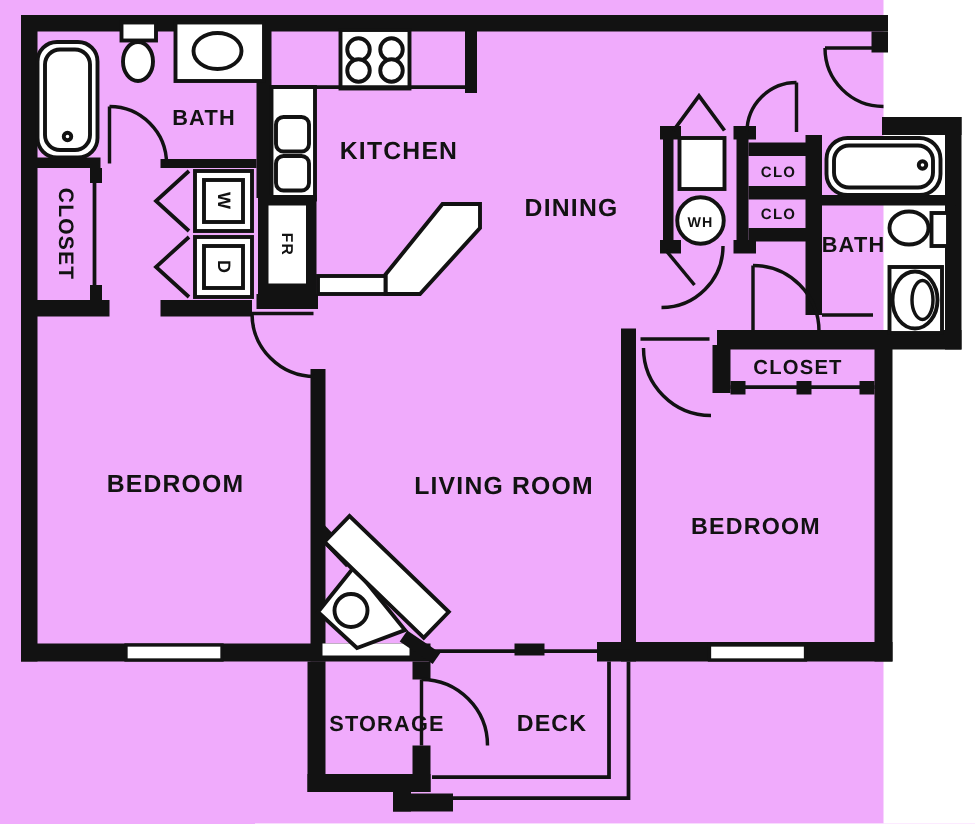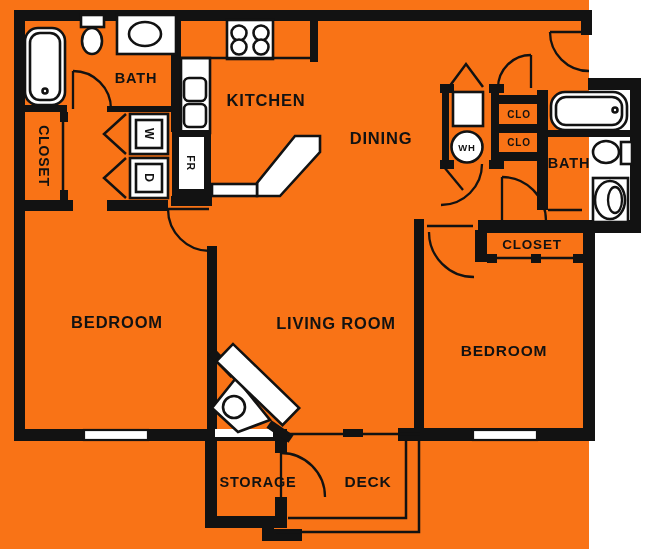--- a/index.html
+++ b/index.html
@@ -1,16 +1,16 @@
 <!DOCTYPE html>
 <html><head>
 <meta charset="utf-8">
 <style>
   html,body{margin:0;padding:0;background:#ffffff;}
-  .stage{width:589px;height:549px;background:#f97316;position:relative;font-family:"Liberation Sans",sans-serif;}
+  .stage{width:589px;height:549px;background:#f0abfc;position:relative;font-family:"Liberation Sans",sans-serif;}
   svg{display:block;}
   text{font-family:"Liberation Sans","DejaVu Sans",sans-serif;font-weight:bold;fill:#121212;letter-spacing:.8px;}
   .t16{font-size:16.5px;} .t15{font-size:15.5px;} .t145{font-size:14.5px;} .t14{font-size:14px;}
   .t135{font-size:13.5px;} .t12{font-size:12px;} .t105{font-size:10.5px;} .t10{font-size:10px;} .t95{font-size:9.5px;}
   .wall{fill:#121212;stroke:none;}
   .thin{stroke:#121212;stroke-width:2.5;fill:none;}
   .fix{stroke:#121212;stroke-width:2.6;fill:#ffffff;}
   .arc{stroke:#121212;stroke-width:2.3;fill:none;}
   .white{fill:#ffffff;stroke:none;}
 </style>

